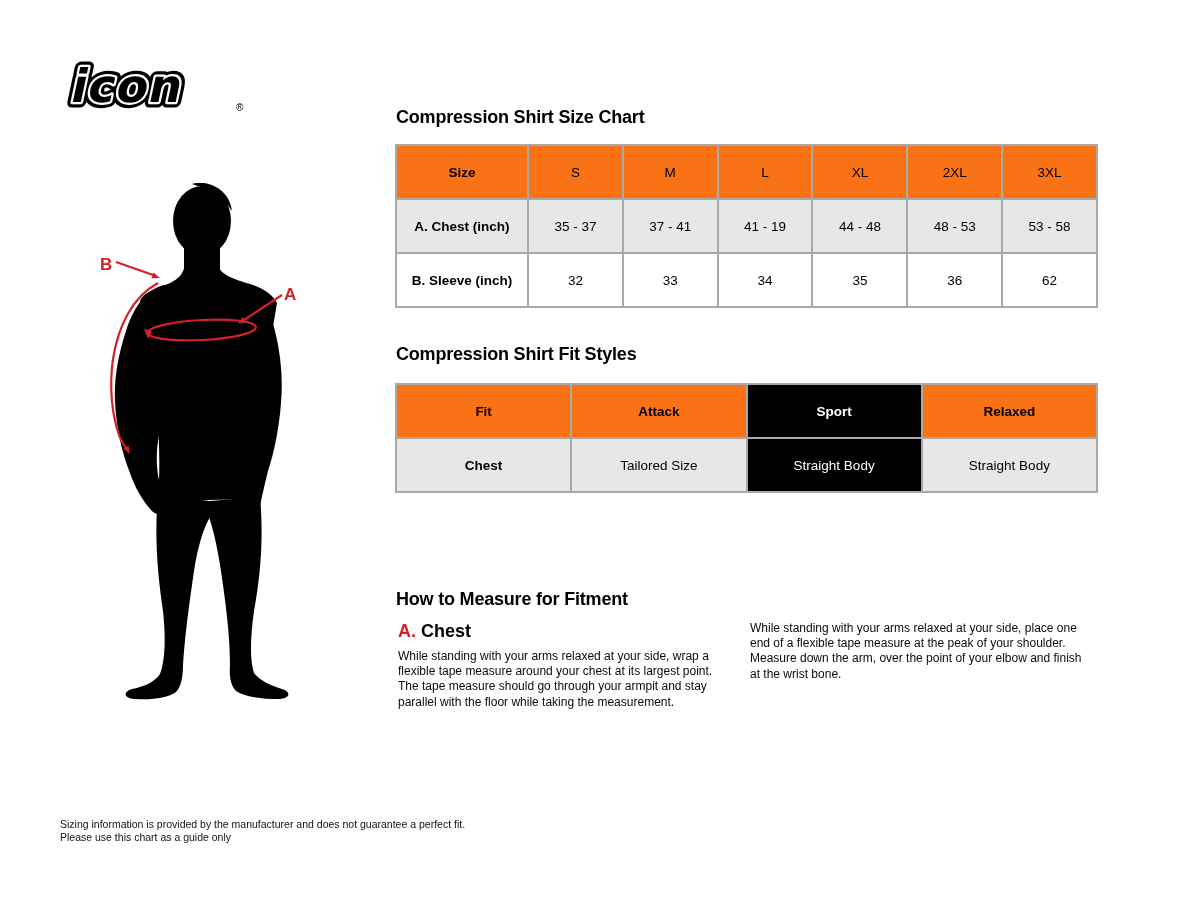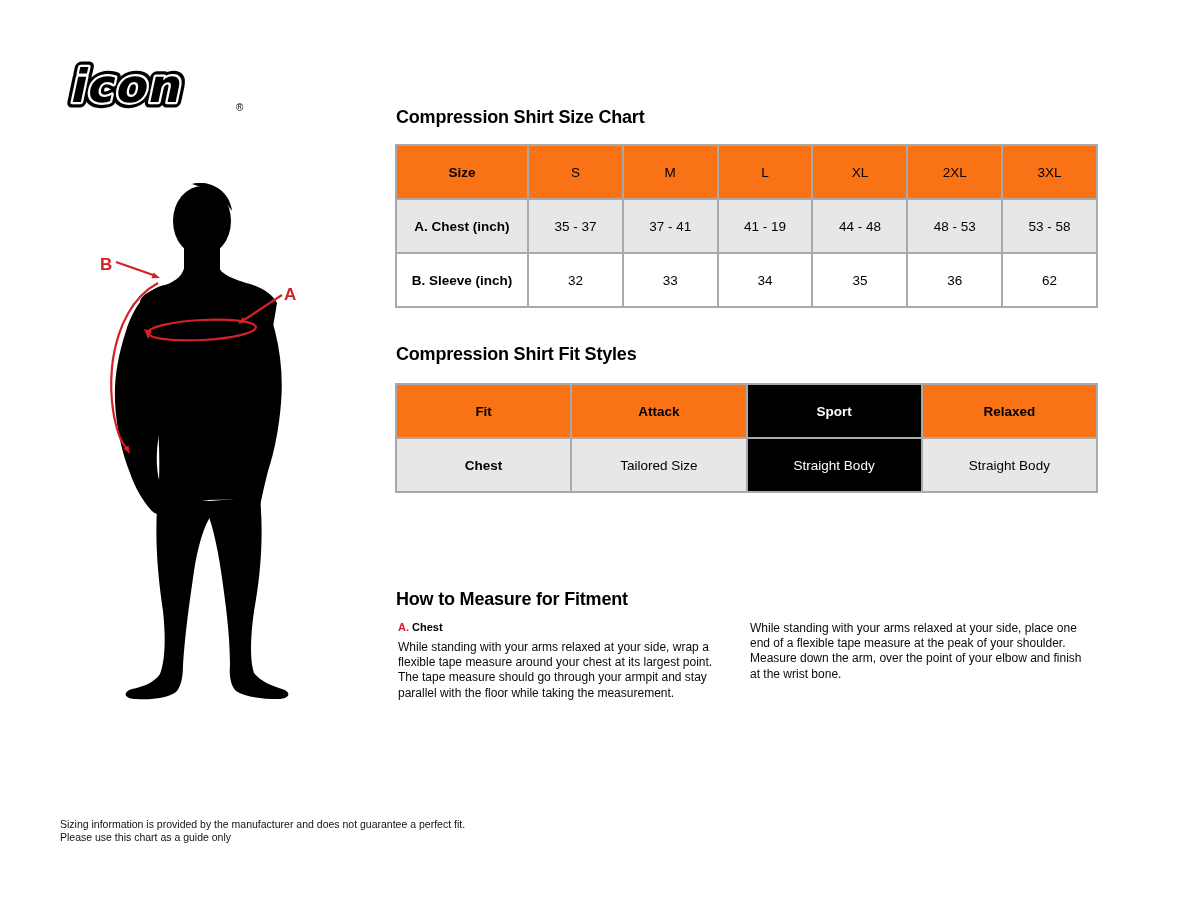--- a/index.html
+++ b/index.html
@@ -49,21 +49,21 @@
   #size-table td.lbl { width:132px; }
 
   #fit-table { top:383px; }
   #fit-table tr.r0 td { font-weight:bold; }
   #fit-table td.hl { background:#000000; color:#ffffff; }
 
   
   .measure-col { position:absolute; top:621px; }
   #measure-a { left:398px; width:327px; }
   #measure-b { left:750px; width:340px; }
-  .m-head { font-size:11px; font-weight:bold; margin-bottom:7px; }
+  .m-head { font-size:18px; font-weight:bold; margin-bottom:7px; }
   .m-key  { color:#d22128; }
   .m-text { font-size:12px; line-height:15.2px; color:#0a0a0a; }
 
   
   .footer { position:absolute; left:60px; top:818px; font-size:10.5px; line-height:12.5px; color:#111; }
 </style>
 </head>
 <body>
 
 <svg class="logo" width="210" height="66" viewBox="0 0 210 66">

